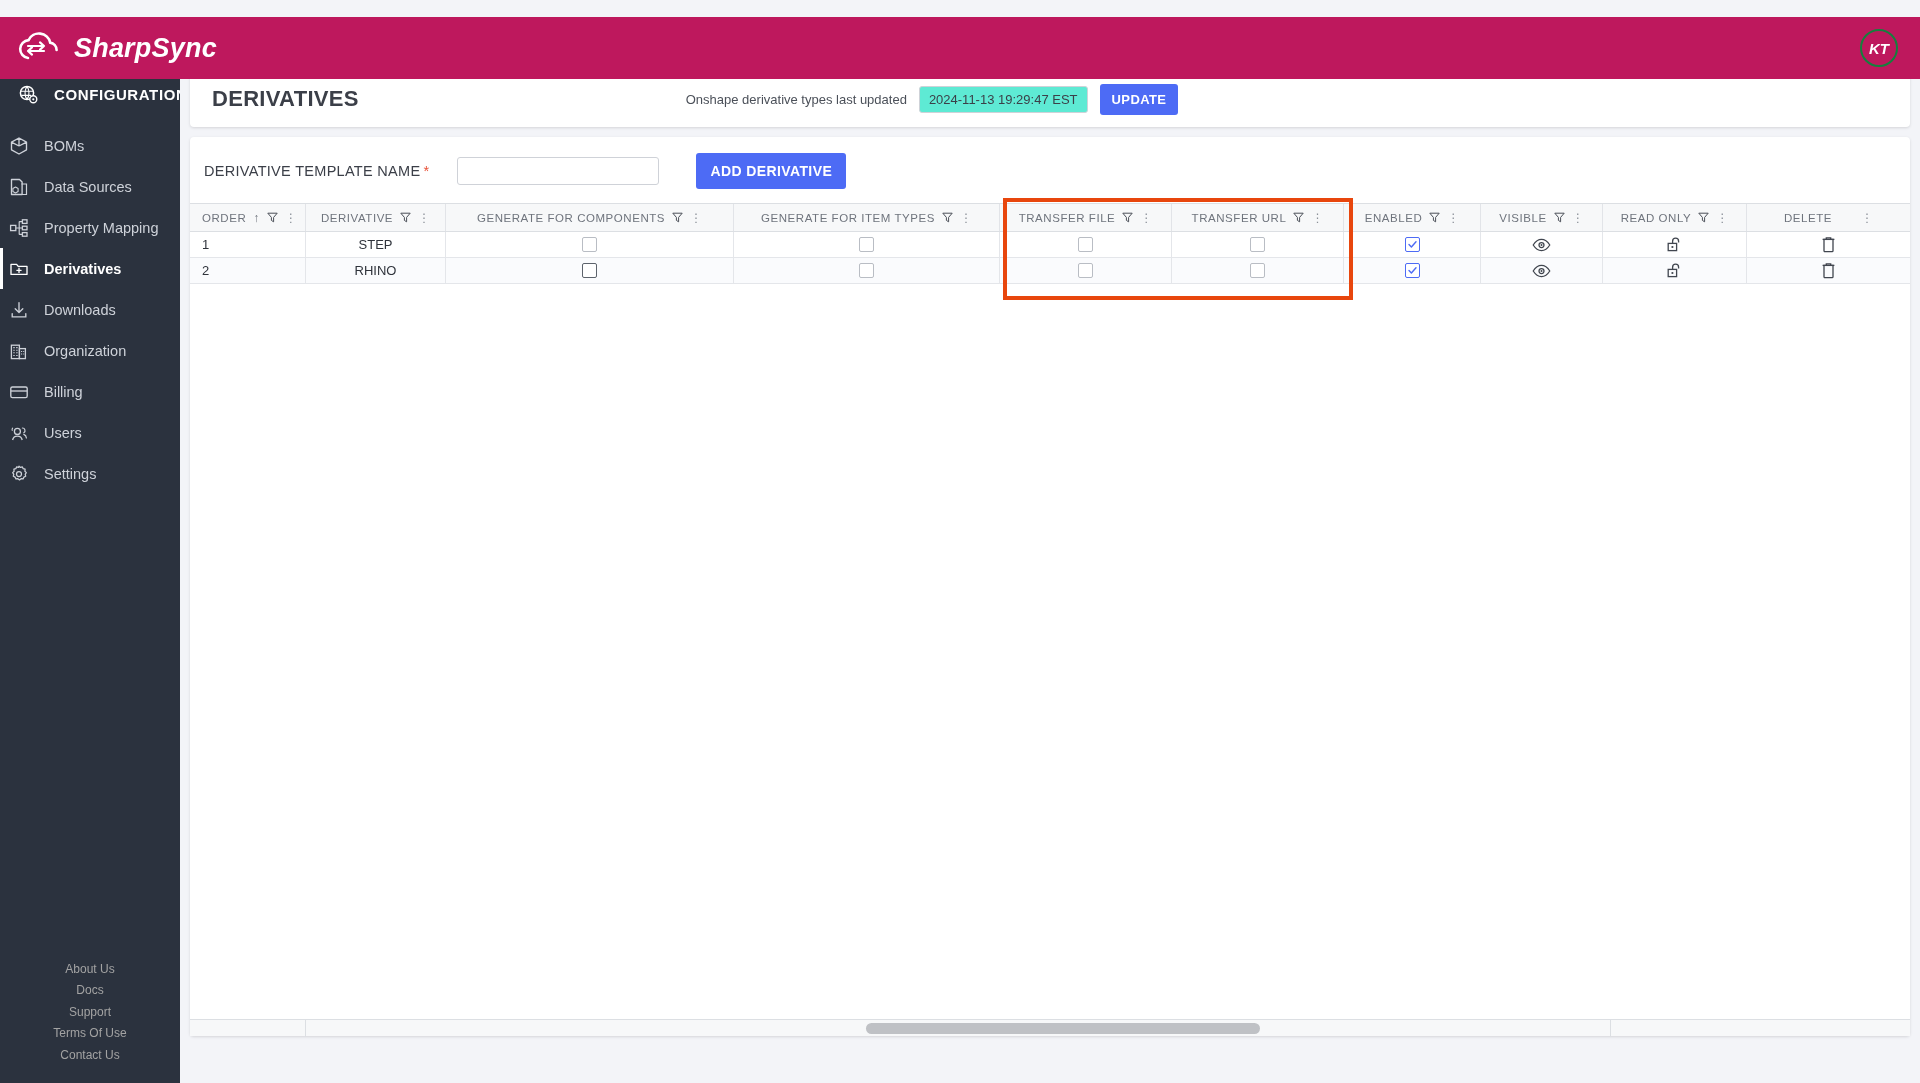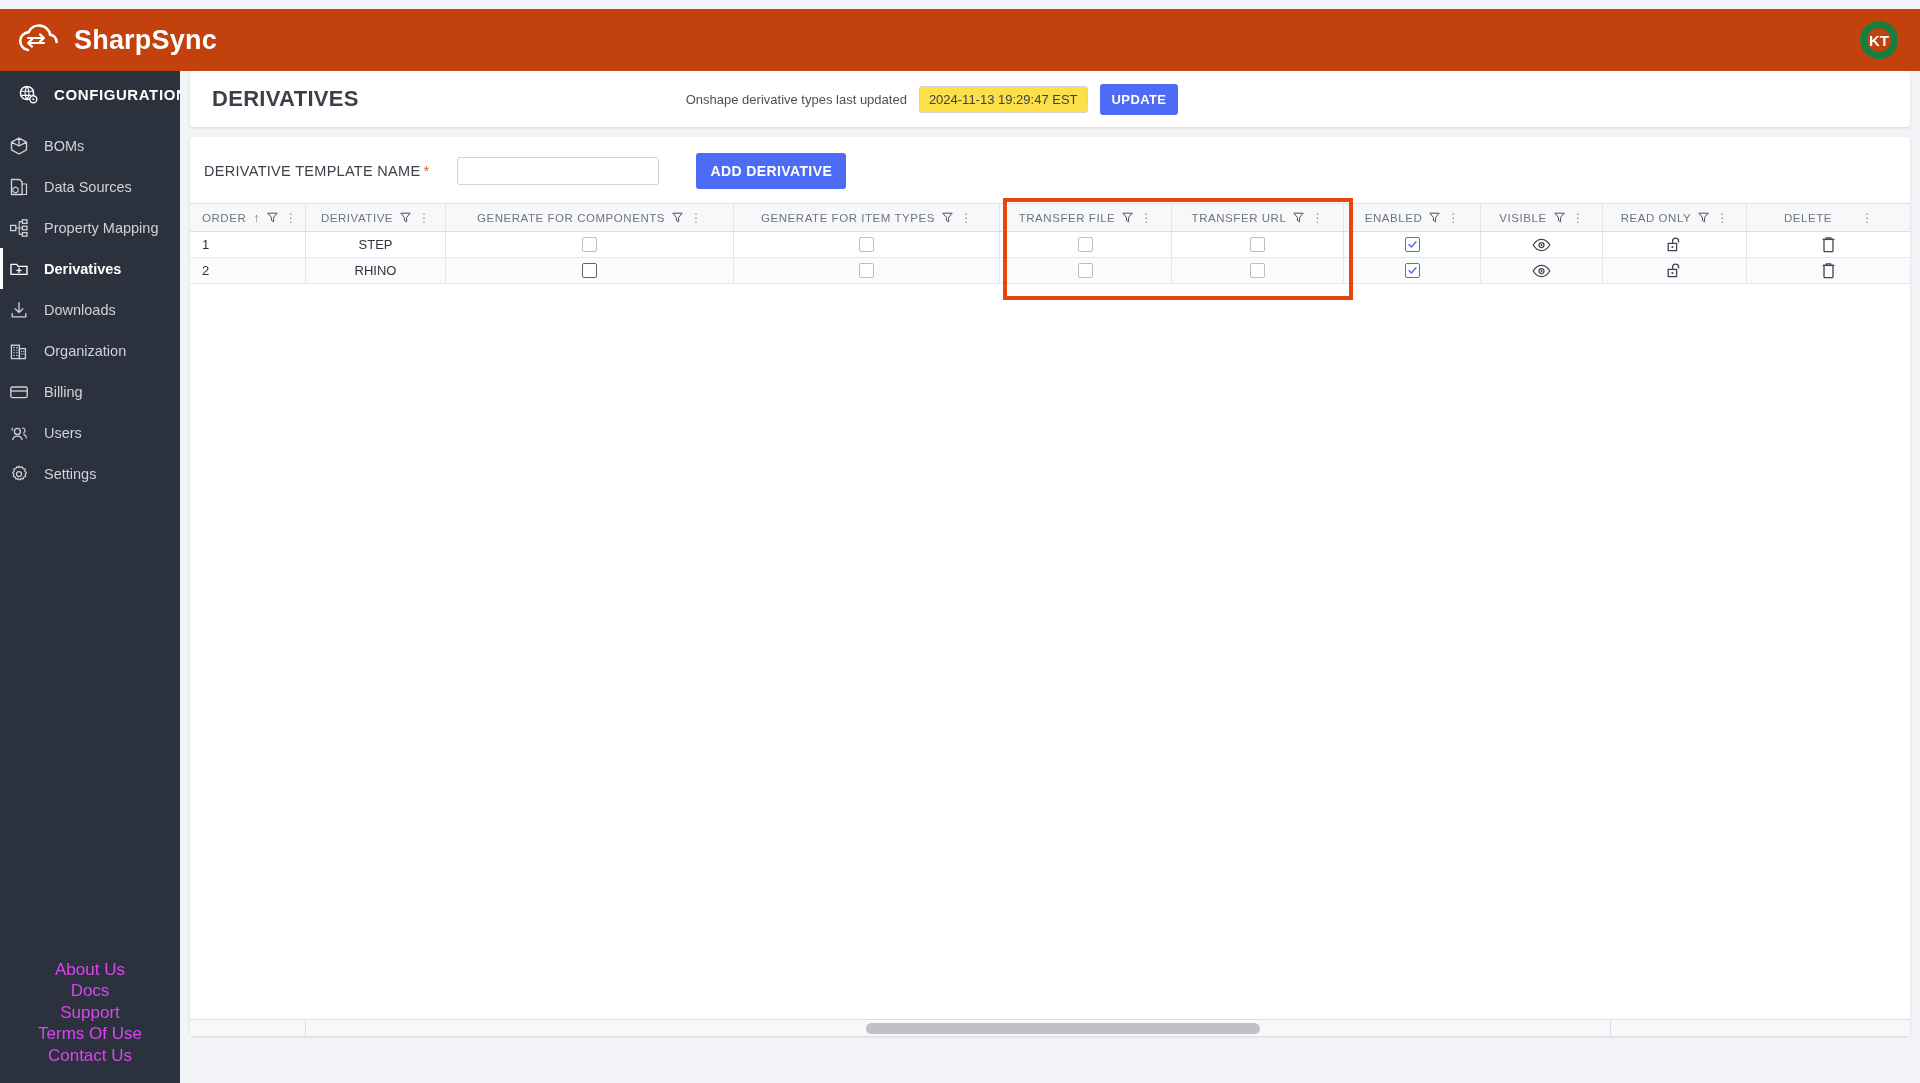--- a/index.html
+++ b/index.html
@@ -5,34 +5,35 @@
   * { box-sizing: border-box; margin: 0; padding: 0; }
   html, body {
     width: 1920px; height: 1083px;
     font-family: "Liberation Sans", sans-serif;
     background: #f3f4f8;
     overflow: hidden;
   }
 
   
   .topbar {
-    position: absolute; top: 9px; left: 0;
+    position: absolute; top: 17px; left: 0;
     width: 1920px; height: 62px;
-    background: #c2410c;
+    background: #be185d;
     display: flex; align-items: center;
     z-index: 5;
+    font-style: italic;
   }
   .brand { display: flex; align-items: center; gap: 14px; padding-left: 18px; }
   .brand-name {
     color: #ffffff; font-size: 27px; font-weight: bold; letter-spacing: .2px;
   }
   .avatar {
     position: absolute; right: 22px; top: 12px;
     width: 38px; height: 38px; border-radius: 50%;
-    border: 7px solid #15803d;
+    border: 2px solid #15803d;
     color: #ffffff; font-size: 15px; font-weight: 600;
     display: flex; align-items: center; justify-content: center;
   }
 
   
   .sidebar {
     position: absolute; top: 62px; left: 0;
     width: 180px; height: 1021px;
     background: #2b323e;
     display: flex; flex-direction: column;
@@ -57,21 +58,21 @@
   }
   .nav-icon { width: 21px; height: 21px; display: flex; align-items: center; justify-content: center; flex: none; }
   .nav-icon svg { display: block; }
 
   .side-footer {
     margin-top: auto;
     padding-bottom: 18px;
     display: flex; flex-direction: column; align-items: center; gap: 2px;
   }
   .side-footer a {
-    color: #d946ef; font-size: 17px; text-decoration: none;
+    color: #a3a3a3; font-size: 12px; text-decoration: none;
     line-height: 19.5px; cursor: pointer;
   }
 
   
   .main {
     position: absolute; top: 62px; left: 180px;
     width: 1740px; height: 1021px;
     background: #f3f4f8;
     padding: 9px 10px 0 10px;
   }
@@ -88,21 +89,21 @@
   }
   .page-title { font-size: 22px; font-weight: bold; color: #3b3f48; letter-spacing: .3px; }
   .updated-wrap {
     margin-left: 327px;
     display: flex; align-items: center; gap: 12px; justify-content: space-between;
   }
   .updated-label { font-size: 13px; color: #4b5059; }
   .updated-value {
     border: 1px solid #cfd2d8; border-radius: 3px;
     padding: 5px 9px; font-size: 13px; color: #3b3f48;
-    background: #fde047; min-width: 140px; text-align: center;
+    background: #5eead4; min-width: 140px; text-align: center;
   }
   .btn-primary {
     background: #4d6bf5; color: #fff;
     border: none; border-radius: 3px;
     font-family: inherit; font-size: 13px; font-weight: bold; letter-spacing: .4px;
     padding: 8px 12px; cursor: pointer;
   }
 
   .table-card { height: 899px; display: flex; flex-direction: column; }
   .form-row {

